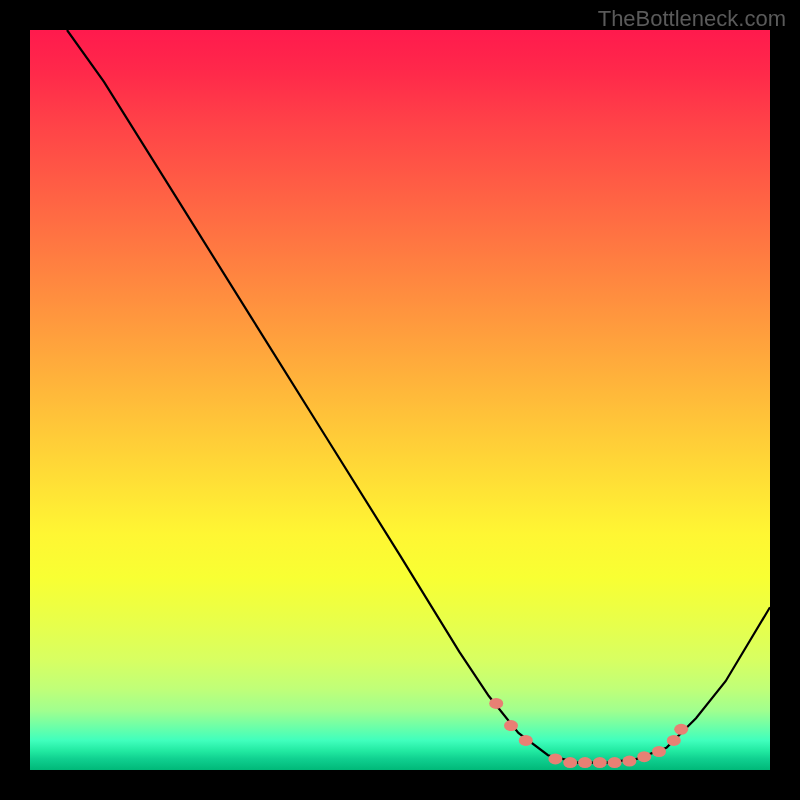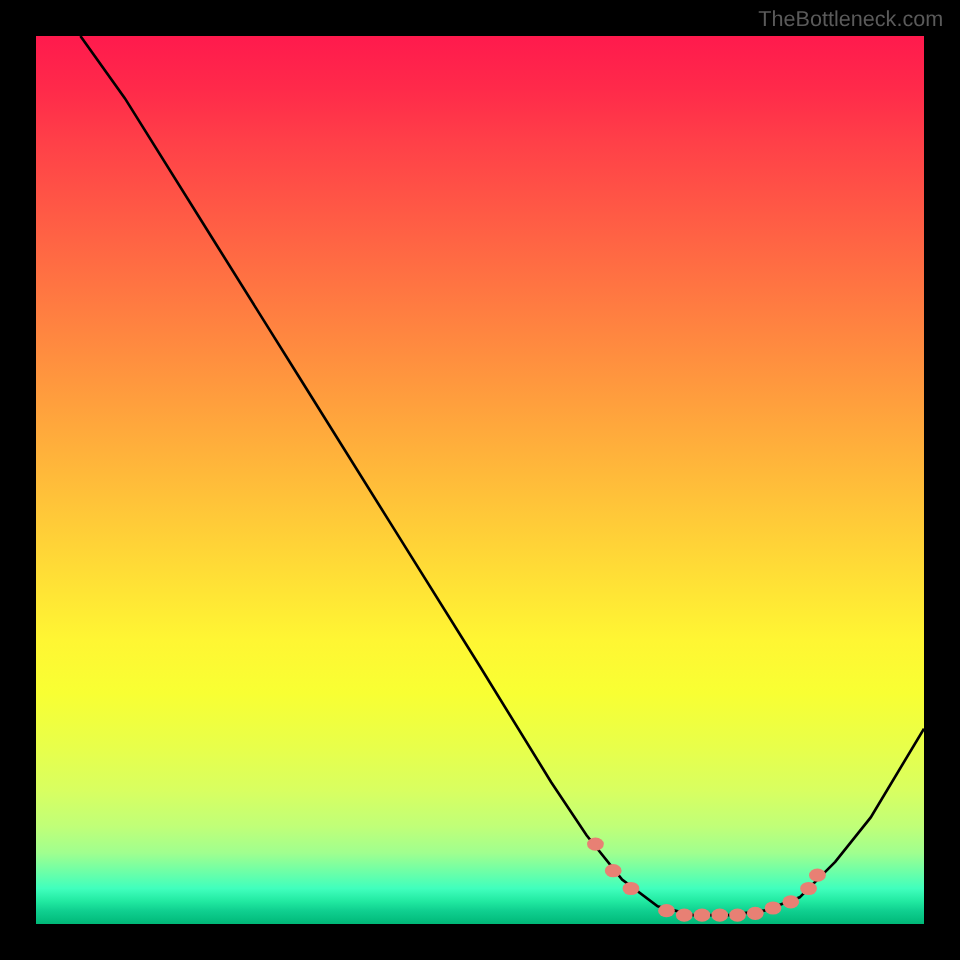--- a/index.html
+++ b/index.html
@@ -8,21 +8,21 @@
     height: 800px;
     background: #000;
     position: relative;
     font-family: Arial, sans-serif;
   }
   .watermark {
     position: absolute;
     top: 6px;
     right: 14px;
     color: #5a5a5a;
-    font-size: 18px;
+    font-size: 22px;
     font-weight: 500;
     z-index: 10;
   }
   .plot-area {
     position: absolute;
     left: 30px;
     top: 30px;
     width: 740px;
     height: 740px;
     background: linear-gradient(to bottom,

